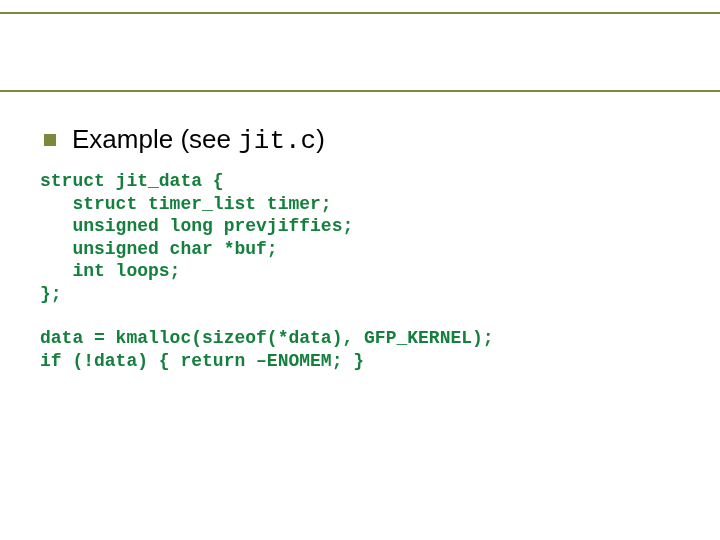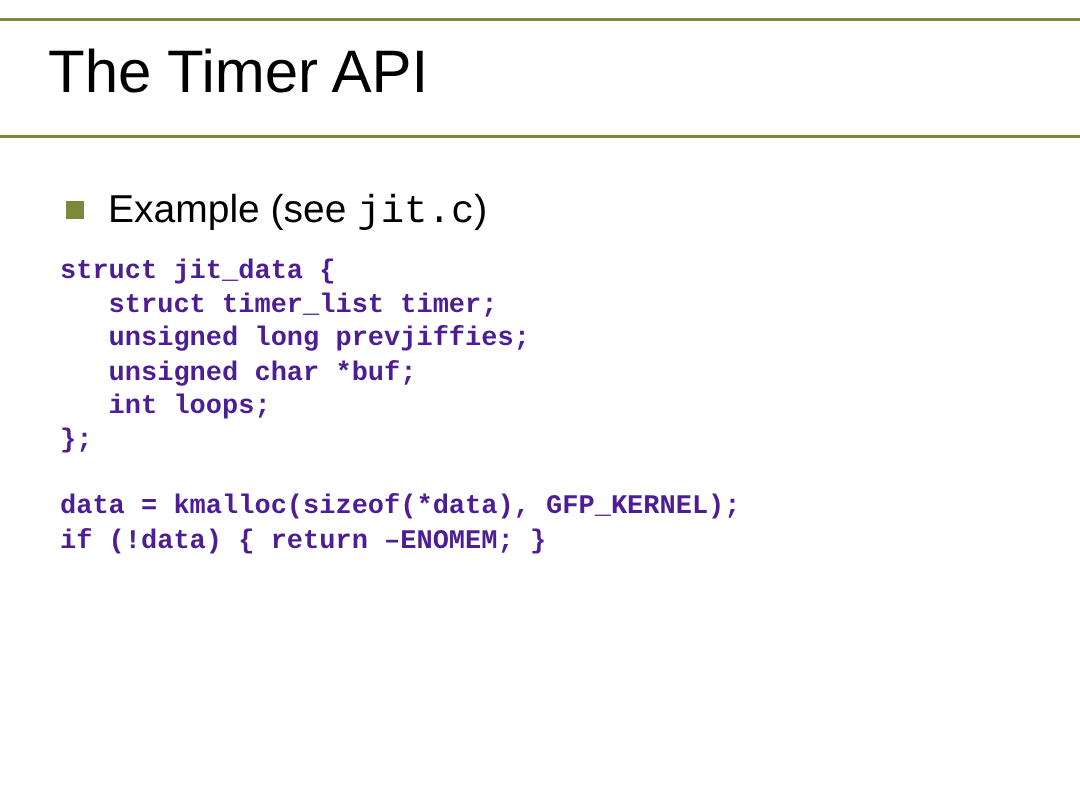--- a/index.html
+++ b/index.html
@@ -68,33 +68,32 @@
   }
   .bullet-text .mono {
     font-family: "Courier New", Courier, monospace;
     text-align: right;
   }
   .code {
     font-family: "Courier New", Courier, monospace;
     font-size: 18px;
     line-height: 1.25;
     white-space: pre;
-    color: #4c1d95;
+    color: #15803d;
     font-weight: bold;
     margin-left: -4px;
   }
   .code-block { margin-top: 6px; }
   .code-block + .code-block { margin-top: 22px; }
 </style>
 </head>
 <body>
 
 <div class="slide">
   <div class="rule-top"></div>
-  <div class="title">The Timer API</div>
   <div class="rule-bottom"></div>
 
   <div class="body">
     <div class="bullet-row">
       <div class="bullet-box"></div>
       <div class="bullet-text">
         <span>Example (see </span><span class="mono">jit.c</span><span>)</span>
       </div>
     </div>
 

